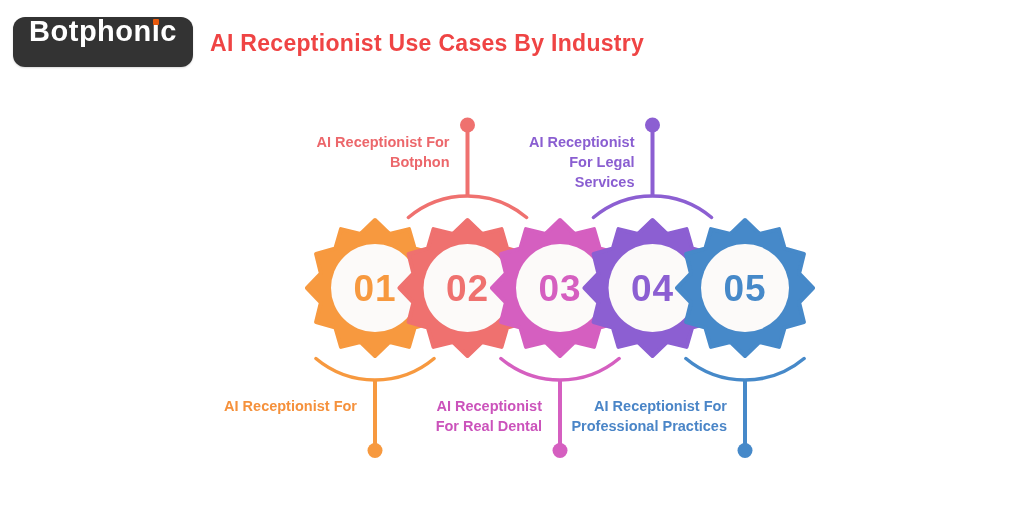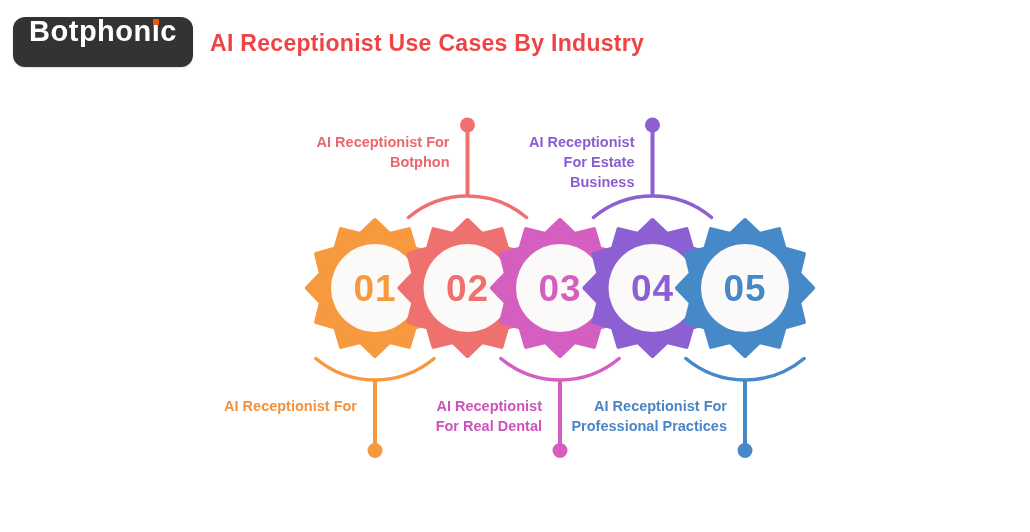--- a/index.html
+++ b/index.html
@@ -98,22 +98,22 @@
       <div class="ind-label" style="right: 580.5px; top: 132px; color: rgb(236, 103, 107);">
         <span>AI Receptionist For</span>
         <span>Botphon</span>
       </div>
       <div class="ind-label" style="right: 488px; top: 396px; color: rgb(203, 83, 187);">
         <span>AI Receptionist</span>
         <span>For Real Dental</span>
       </div>
       <div class="ind-label" style="right: 395.5px; top: 132px; color: rgb(138, 94, 209);">
         <span>AI Receptionist</span>
-        <span>For Estate</span>
-        <span>Business</span>
+        <span>For Legal</span>
+        <span>Services</span>
       </div>
       <div class="ind-label" style="right: 303px; top: 396px; color: rgb(74, 133, 199);">
         <span>AI Receptionist For</span>
         <span>Professional Practices</span>
       </div>
     </div>
 
 </div>
 
 </body></html>

